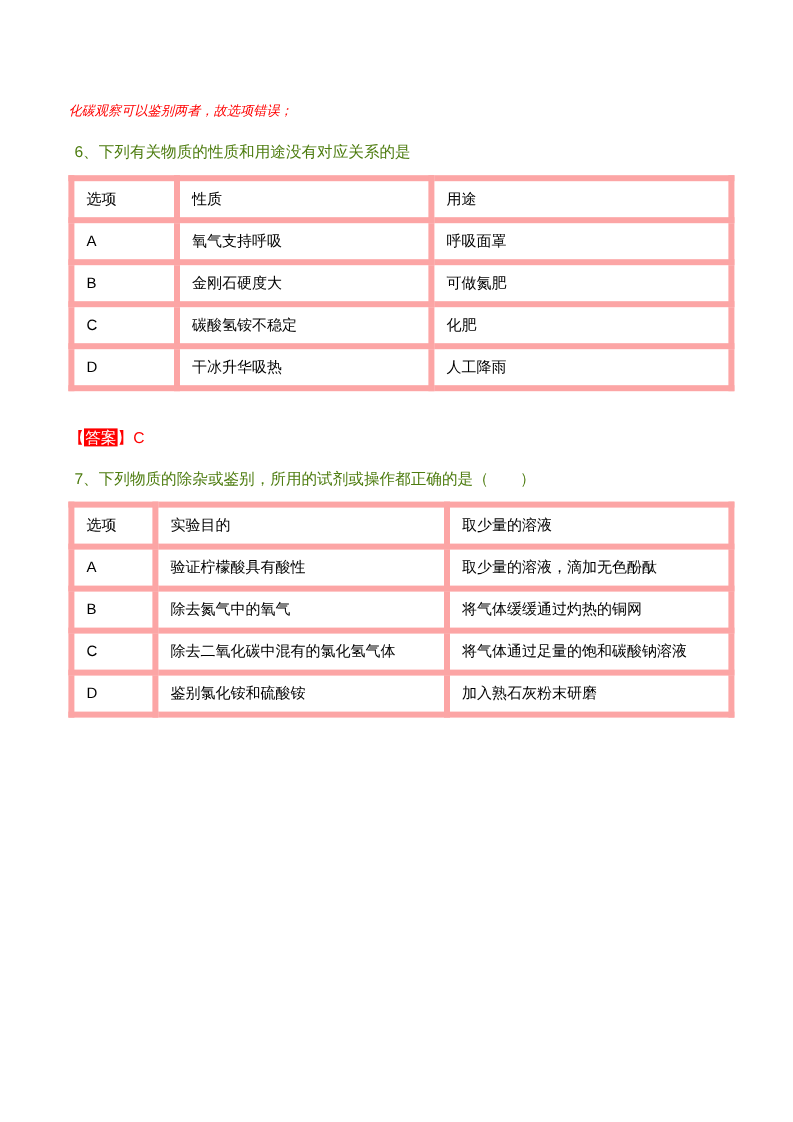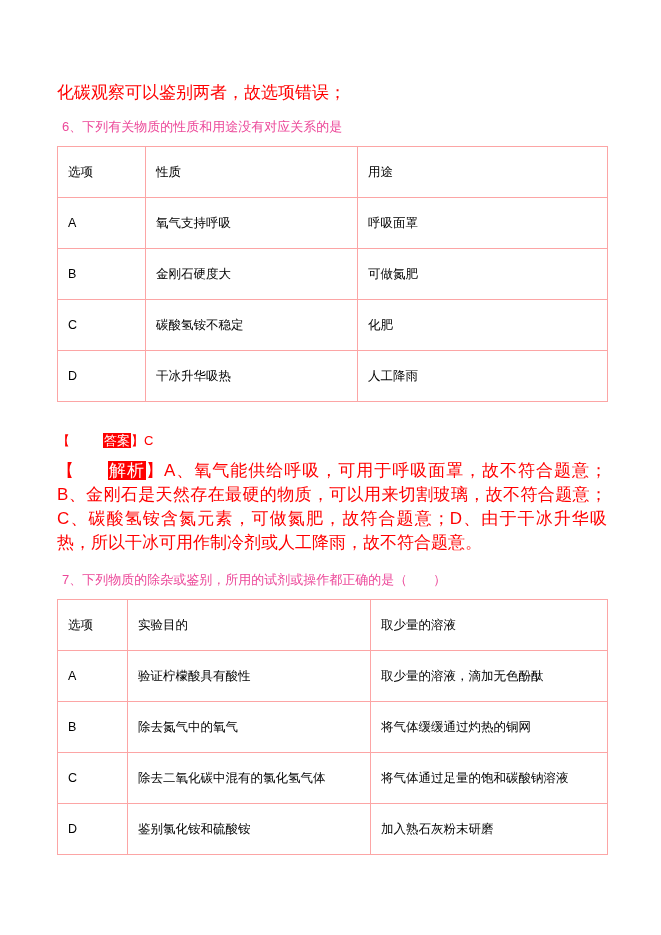--- a/index.html
+++ b/index.html
@@ -13,38 +13,39 @@
     overflow: hidden;
   }
   .page {
     width: 661px;
     height: 935px;
     padding: 80px 54px 20px 57px;
   }
   .red { color: #ff0000; }
   p { margin: 0; }
   .exp {
-    font-size: 17px;
+    font-size: 11px;
     line-height: 26px;
     text-align: justify;
+    font-style: italic;
   }
   .q-title {
     font-size: 13px;
     line-height: 18px;
-    color: #ec4899;
+    color: #4d7c0f;
     margin: 12px 0 10px 5px;
   }
   table {
     border-collapse: collapse;
     width: 550px;
     table-layout: fixed;
   }
   th, td {
-    border: 1px solid #fca5a5;
-    height: 51px;
+    border: 5px solid #fca5a5;
+    height: 35px;
     padding: 2px 4px 2px 10px;
     font-size: 12.5px;
     font-weight: normal;
     text-align: left;
     vertical-align: middle;
     overflow: hidden;
     white-space: nowrap;
   }
   .t1-c1 { width: 88px; }
   .t1-c2 { width: 212px; }
@@ -53,21 +54,20 @@
   .t2-c2 { width: 243px; }
   .t2-c3 { width: 237px; }
   .tag-line {
     font-size: 13px;
     line-height: 18px;
   }
   .tag-hl {
     background: #ff0000;
     color: #ffffff;
     padding: 0 1px;
-    margin-left: 33px;
   }
   .bracket { color: #ff0000; }
   .ans-val { color: #ff0000; }
   .analysis {
     margin-top: 9px;
     line-height: 24px;
   }
   .answer-q6 { margin-top: 30px; }
   .q7-title { margin-top: 16px; }
   .answer-q7 { margin-top: 40px; }
@@ -107,21 +107,20 @@
     <tr>
       <td>D</td>
       <td>干冰升华吸热</td>
       <td>人工降雨</td>
     </tr>
   </tbody>
     </table>
 
   <p class="tag-line answer-q6"><span class="bracket">【</span><span class="tag-hl">答案</span><span class="bracket">】</span><span class="ans-val">C</span></p>
 
-  <p class="exp red analysis"><span class="bracket">【</span><span class="tag-hl">解析</span><span class="bracket">】</span><span>A、氧气能供给呼吸，可用于呼吸面罩，故不符合题意；B、金刚石是天然存在最硬的物质，可以用来切割玻璃，故不符合题意；C、碳酸氢铵含氮元素，可做氮肥，故符合题意；D、由于干冰升华吸热，所以干冰可用作制冷剂或人工降雨，故不符合题意。</span></p>
 
   <p class="q-title q7-title">7、下列物质的除杂或鉴别，所用的试剂或操作都正确的是（　　）</p>
 
   <table class="mt-table">
     <tbody>
         <tr>
       <th class="t2-c1">选项</th>
       <th class="t2-c2">实验目的</th>
       <th class="t2-c3">取少量的溶液</th>
     </tr>

